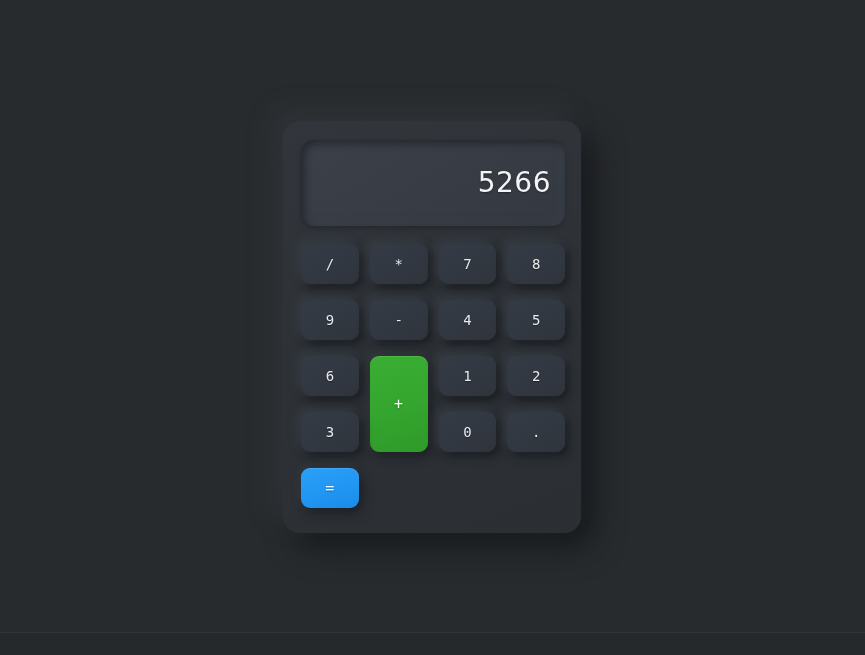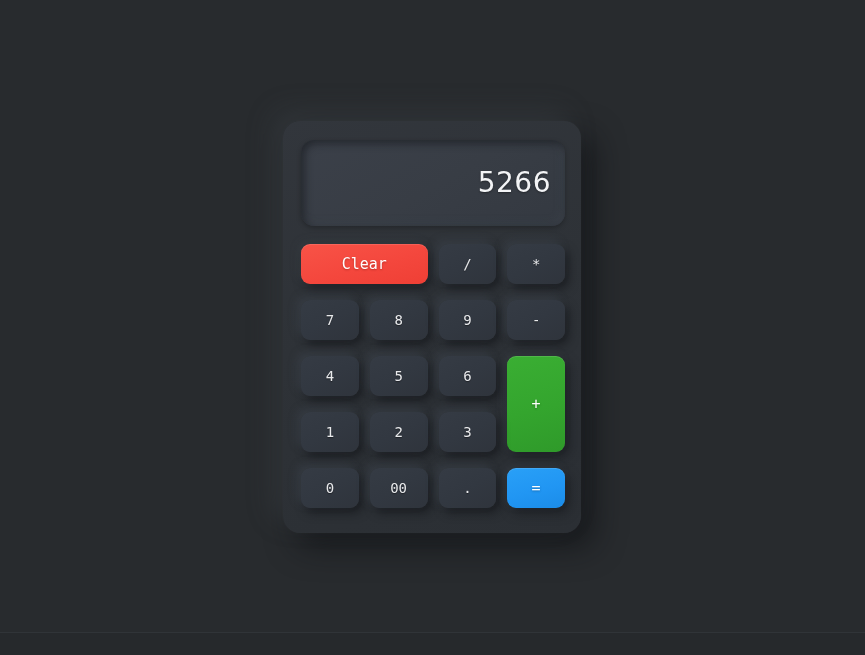--- a/index.html
+++ b/index.html
@@ -176,36 +176,34 @@
 
   <div id="theme-toggle"></div>
 
   <div id="calculator">
 
     <div id="display">
       <span id="display-value">5266</span>
     </div>
 
     <div id="keypad">
-        <button class="key clear span-col2">Clear</button>
         <button class="key dark">/</button>
         <button class="key dark">*</button>
         <button class="key dark">7</button>
         <button class="key dark">8</button>
         <button class="key dark">9</button>
         <button class="key dark">-</button>
         <button class="key dark">4</button>
         <button class="key dark">5</button>
         <button class="key dark">6</button>
         <button class="key plus span-row2">+</button>
         <button class="key dark">1</button>
         <button class="key dark">2</button>
         <button class="key dark">3</button>
         <button class="key dark">0</button>
-        <button class="key dark">00</button>
         <button class="key dark">.</button>
         <button class="key equals">=</button>
       </div>
 
   </div>
 
 </div>
 
 <div id="page-edge"></div>
 

